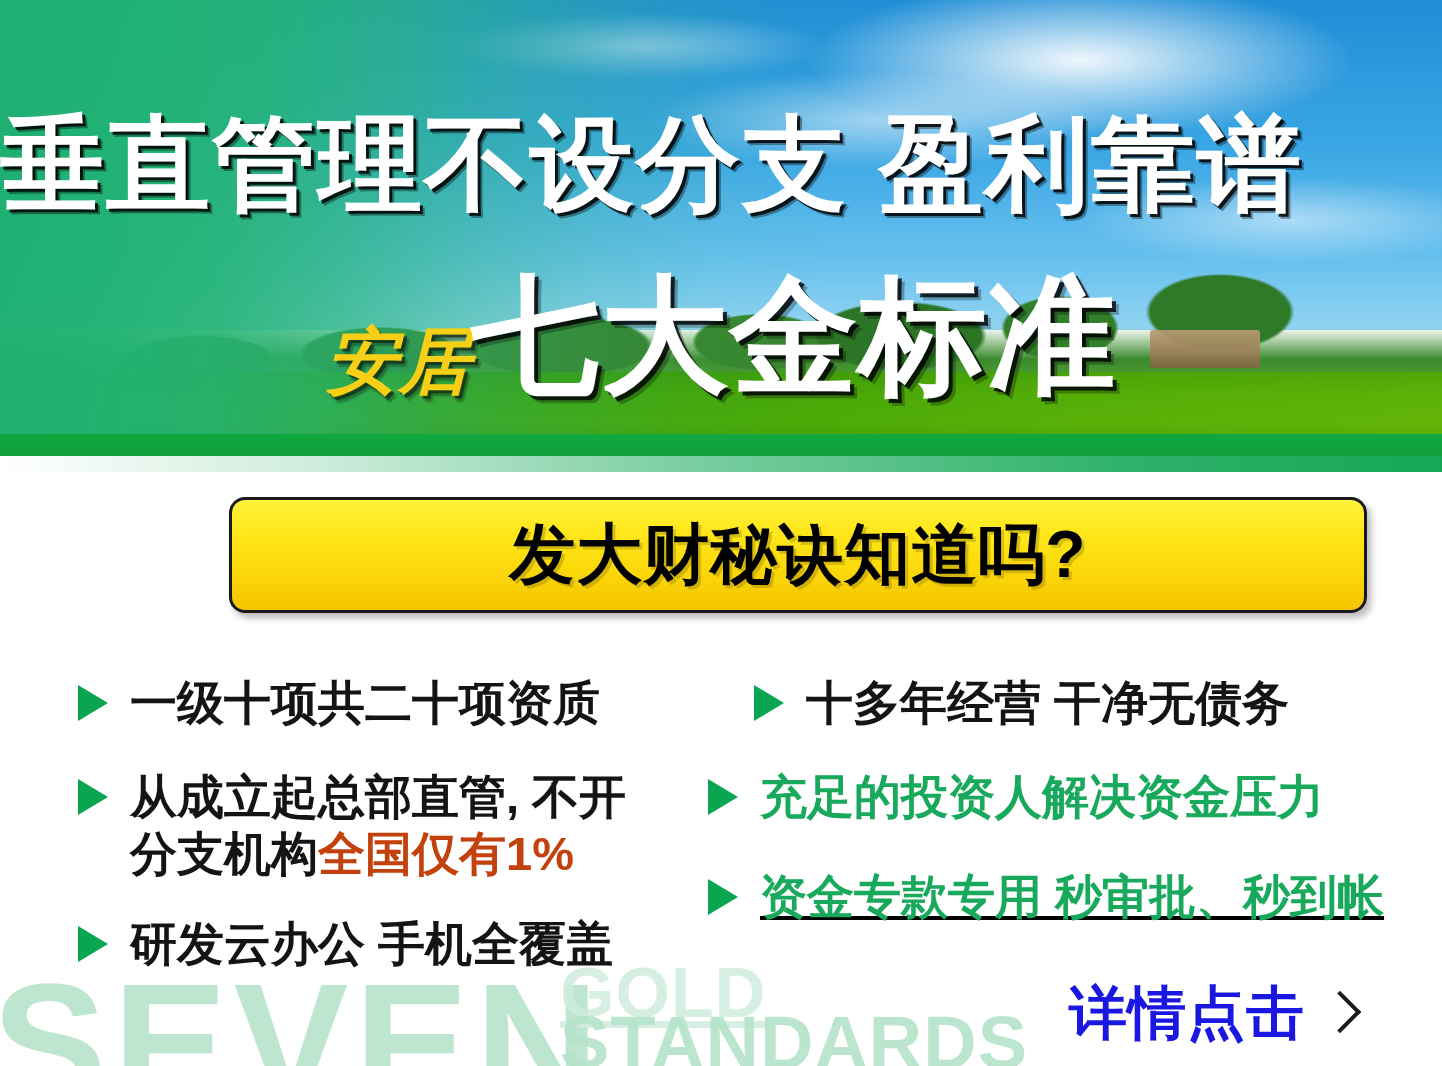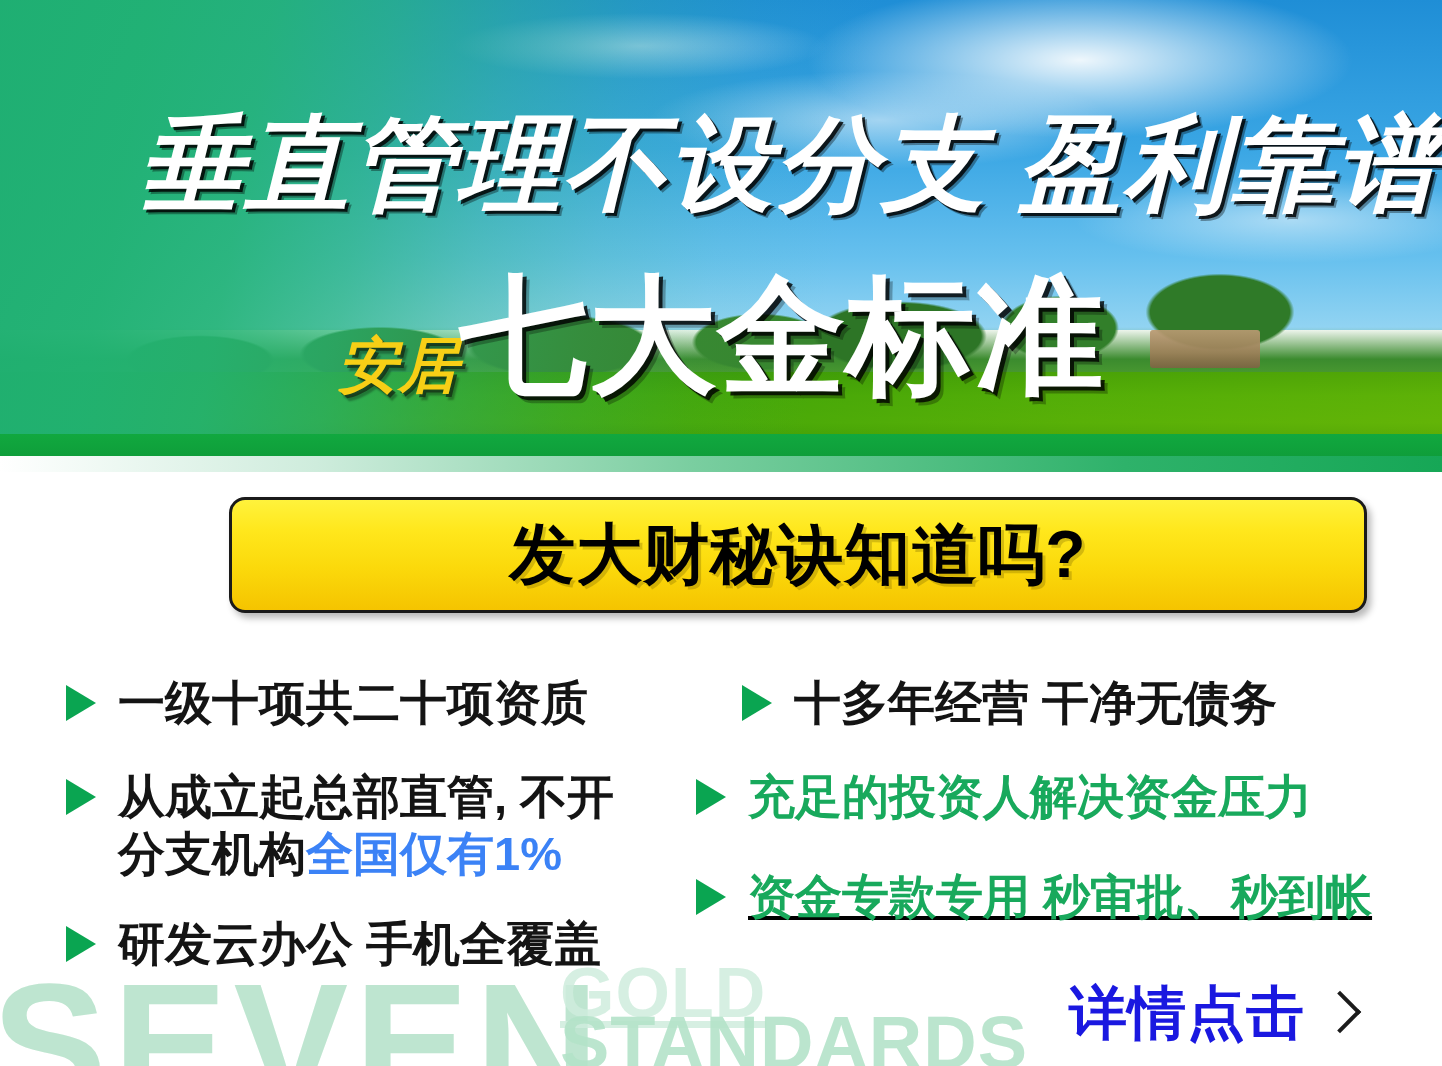--- a/index.html
+++ b/index.html
@@ -105,42 +105,41 @@
         rgba(206,236,220,1) 22%,
         rgba(122,206,160,1) 48%,
         rgba(46,178,106,1) 78%,
         rgba(22,167,86,1) 100%);
   }
 
   .hero-line1 {
     position: absolute;
     left: 0; right: 0;
     top: 112px;
-    text-align: right;
+    text-align: left;
     font-size: 104px;
     line-height: 1;
     font-weight: bold;
     color: #ffffff;
     letter-spacing: 2px;
     text-shadow:
        3px 3px 0 rgba(0,0,0,0.82),
        5px 5px 0 rgba(0,0,0,0.35);
     white-space: nowrap;
-    font-style: italic;
   }
   .hero-line2 {
     position: absolute;
     left: 0; right: 0;
     top: 272px;
     text-align: center;
     white-space: nowrap;
     line-height: 1;
   }
   .hero-line2 .anju {
-    font-size: 60px;
+    font-size: 72px;
     font-weight: bold;
     font-style: italic;
     color: #f7cf16;
     letter-spacing: 1px;
     text-shadow:
        3px 3px 0 rgba(20,40,20,0.72),
        5px 6px 2px rgba(0,0,0,0.30);
     vertical-align: -6px;
   }
   .hero-line2 .big {
@@ -174,21 +173,21 @@
     font-weight: bold;
     color: #000000;
     letter-spacing: 1px;
     white-space: nowrap;
     text-shadow: 3px 3px 0 rgba(120,100,0,0.30);
   }
 
   
   .cols {
     position: absolute;
-    left: 4px; top: 660px;
+    left: 16px; top: 660px;
     width: 1390px;
     height: 340px;
   }
   .col-left  { position: absolute; left: 62px;  top: 0; width: 640px; }
   .col-right { position: absolute; left: 692px; top: 0; width: 740px; }
 
   .bullet {
     position: absolute;
     display: flex;
     align-items: flex-start;
@@ -203,21 +202,21 @@
     margin-top: 11px;
     margin-right: 22px;
   }
   .btext {
     font-size: 47px;
     font-weight: bold;
     line-height: 1.22;
     color: #141414;
     letter-spacing: 0px;
   }
-  .btext .g { color: #3b82f6; }
+  .btext .g { color: #c2410c; }
   .btext.green { color: #18a95c; }
   .btext .l2 { display: block; }
 
   
   #lb1 { left: 0;  top: 14px; }
   #lb2 { left: 0;  top: 108px; }
   #lb3 { left: 0;  top: 255px; }
   
   #rb1 { left: 0;  top: 14px; margin-left: 46px; }
   #rb2 { left: 0;  top: 108px; text-align: center; }

